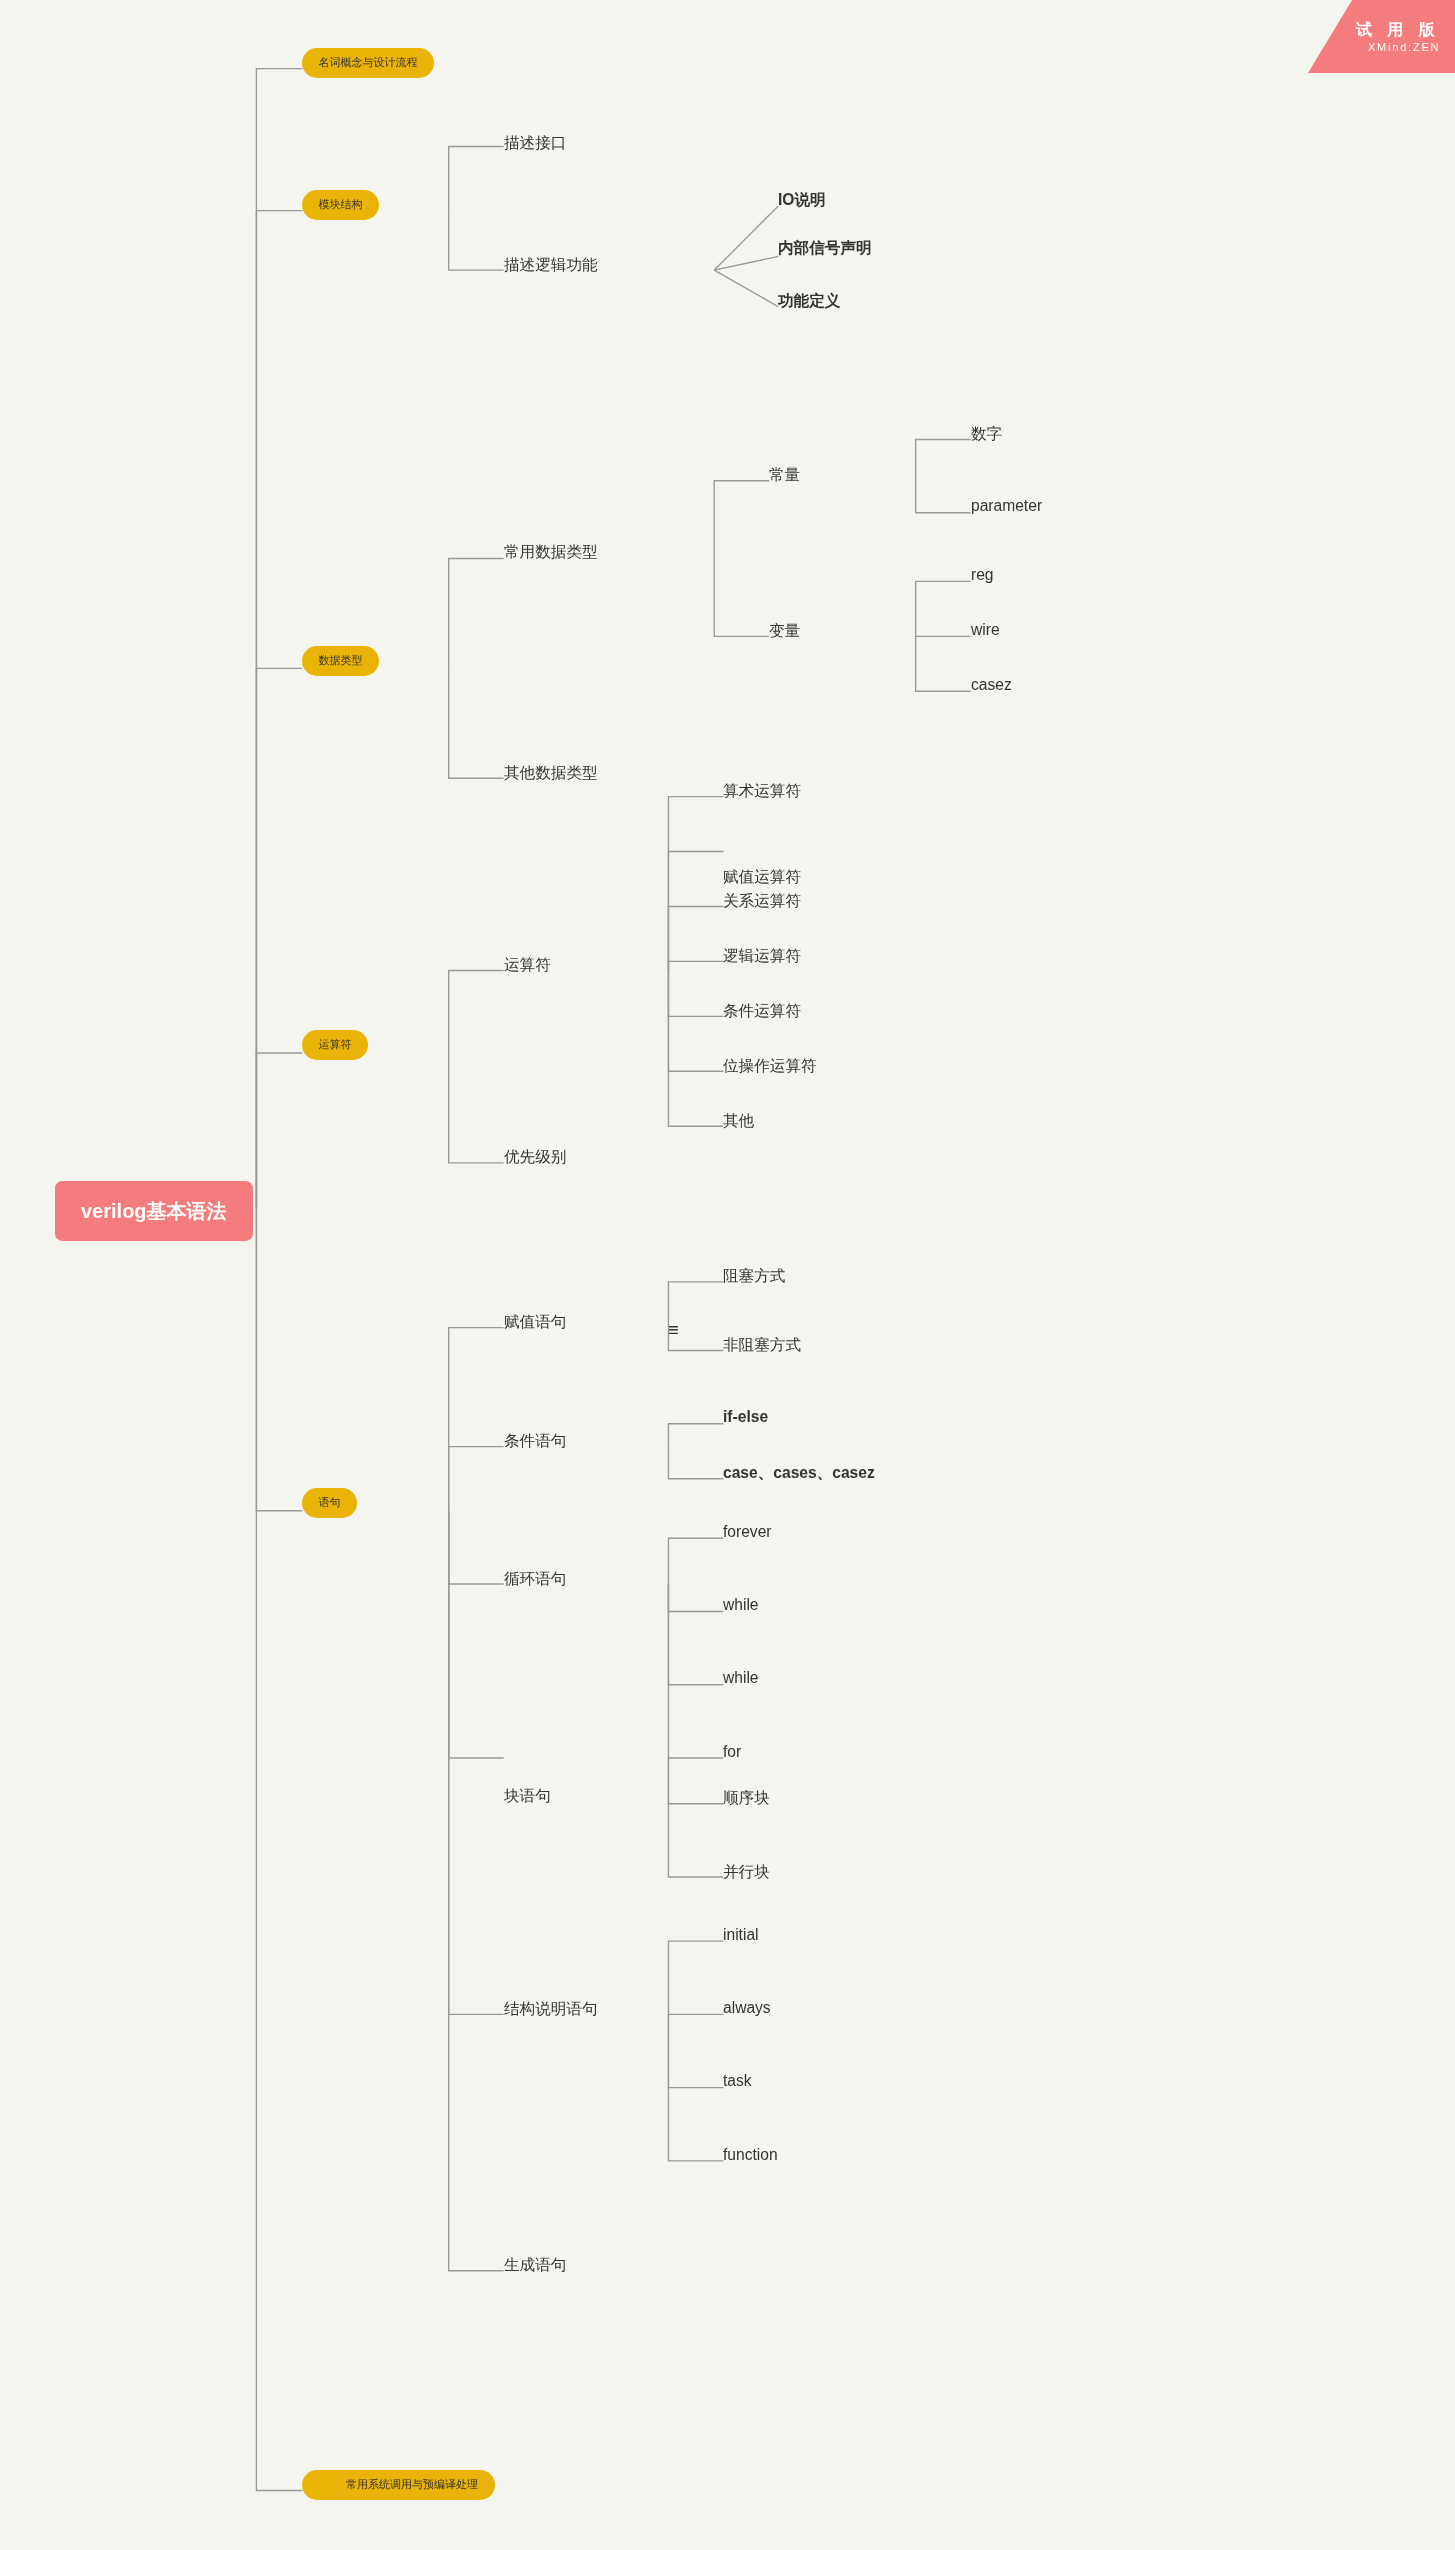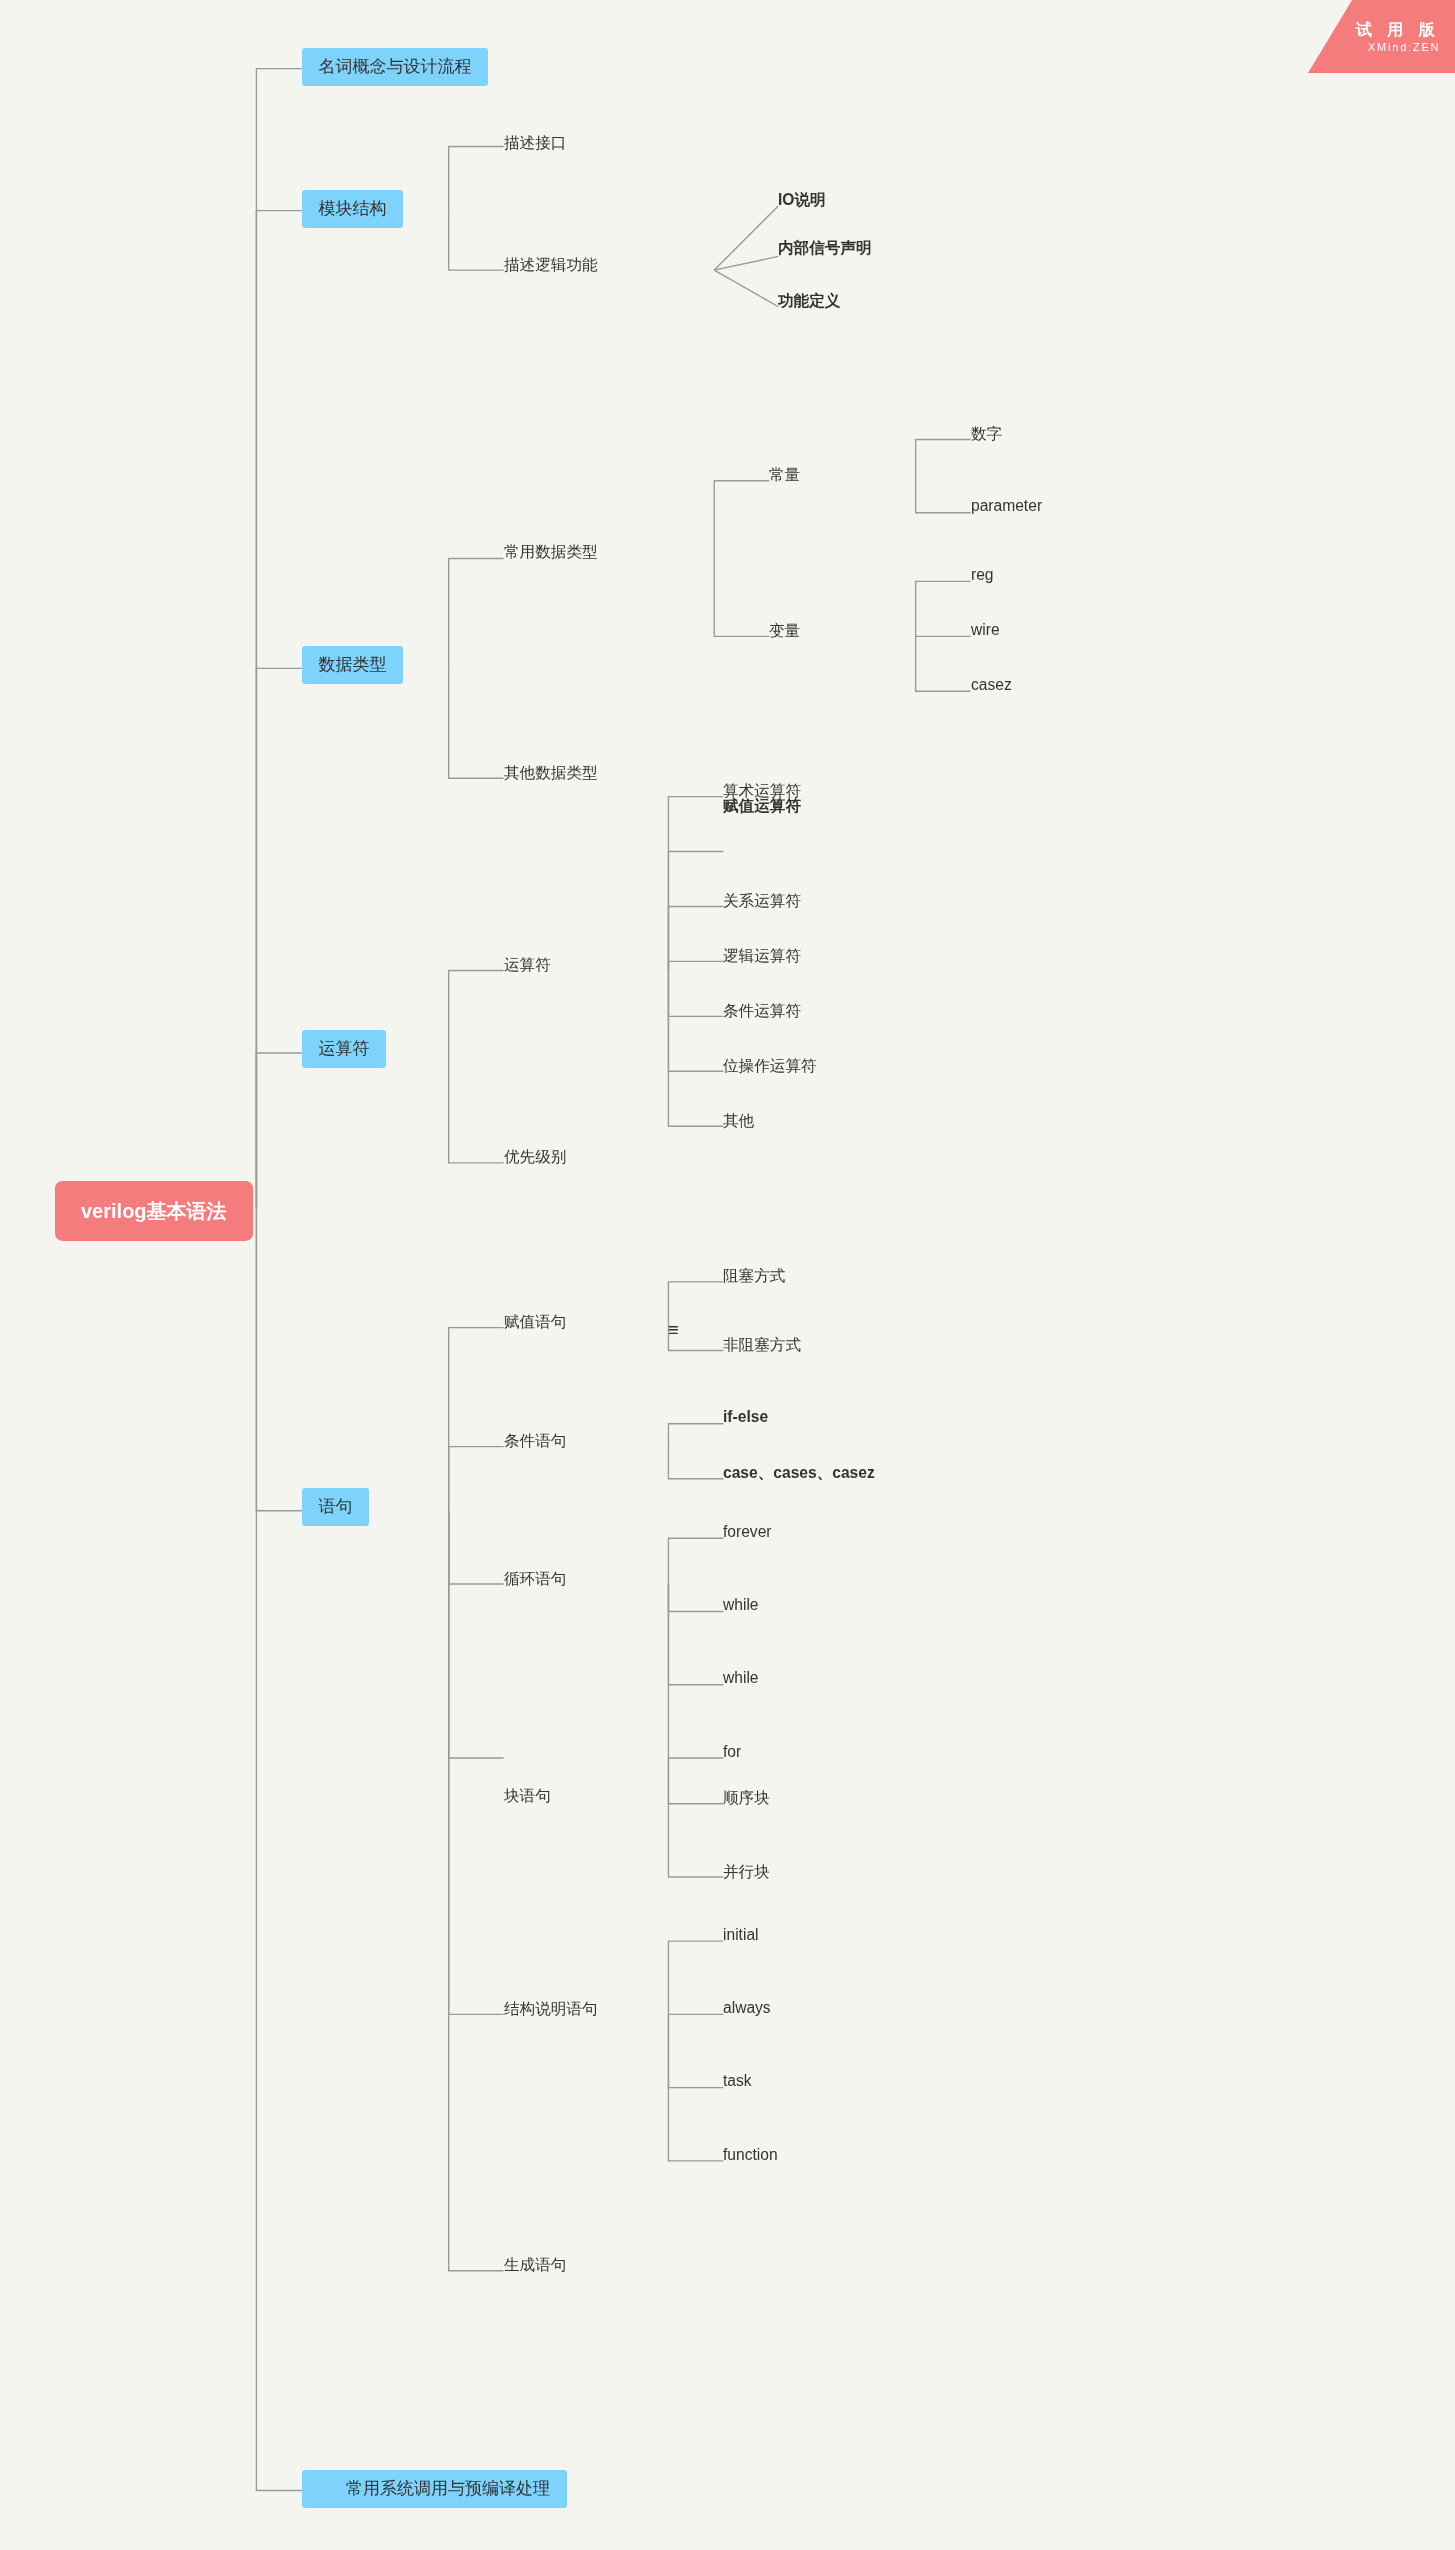--- a/index.html
+++ b/index.html
@@ -58,25 +58,25 @@
       font-weight: bold;
       padding: 16.5px 26px;
       border-radius: 7.3px;
       white-space: nowrap;
       z-index: 10;
     }
 
     
     .node-box {
       position: absolute;
-      background: #7dd3fc;
+      background: #eab308;
       color: #333;
-      font-size: 17px;
+      font-size: 11px;
       padding: 7.3px 16.5px;
-      border-radius: 3px;
+      border-radius: 16px;
       white-space: nowrap;
       z-index: 10;
     }
 
     
     .node-text {
       position: absolute;
       color: #333;
       font-size: 15.6px;
       white-space: nowrap;
@@ -273,21 +273,21 @@
   </div>
 
   <div class="node-text" style="left:504px; top:1147px;">
     <span>优先级别</span>
   </div>
 
   <div class="node-text" style="left:723px; top:781px;">
     <span>算术运算符</span>
   </div>
 
-  <div class="node-text" style="left:723px; top:796px;font-weight:bold;">
+  <div class="node-text" style="left:723px; top:867px;">
     <span>赋值运算符</span>
   </div>
 
   <div class="node-text" style="left:723px; top:891px;">
     <span>关系运算符</span>
   </div>
 
   <div class="node-text" style="left:723px; top:946px;">
     <span>逻辑运算符</span>
   </div>

